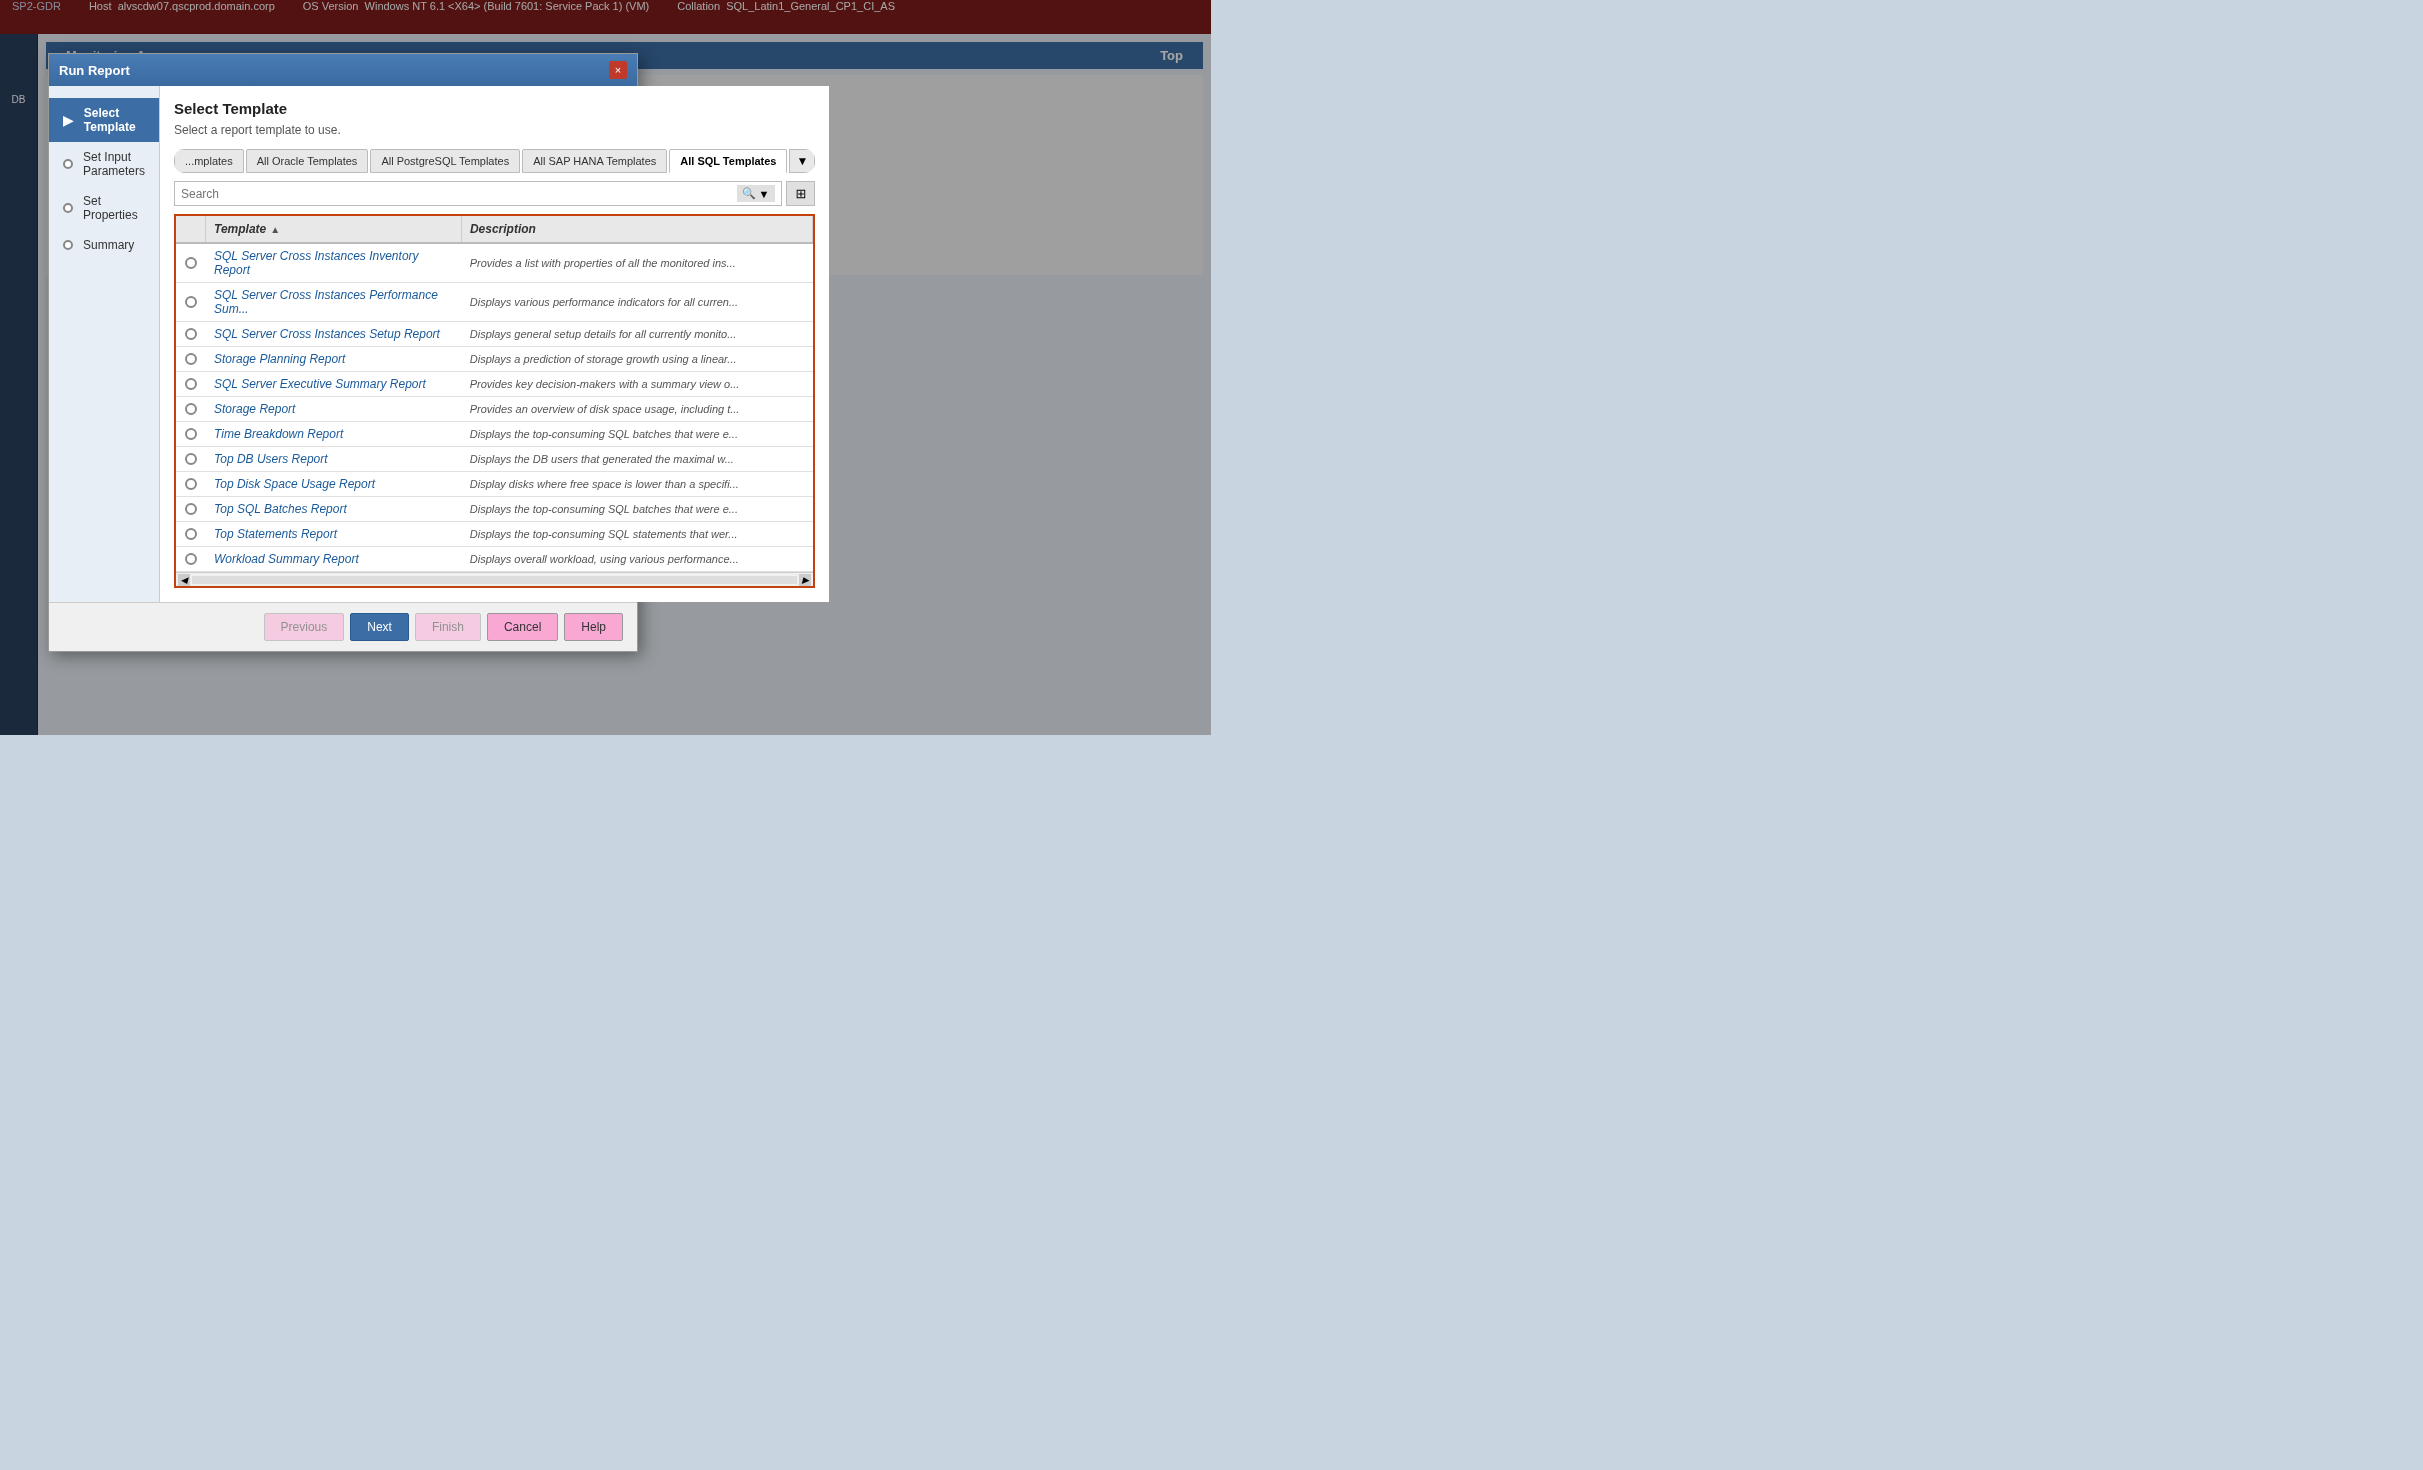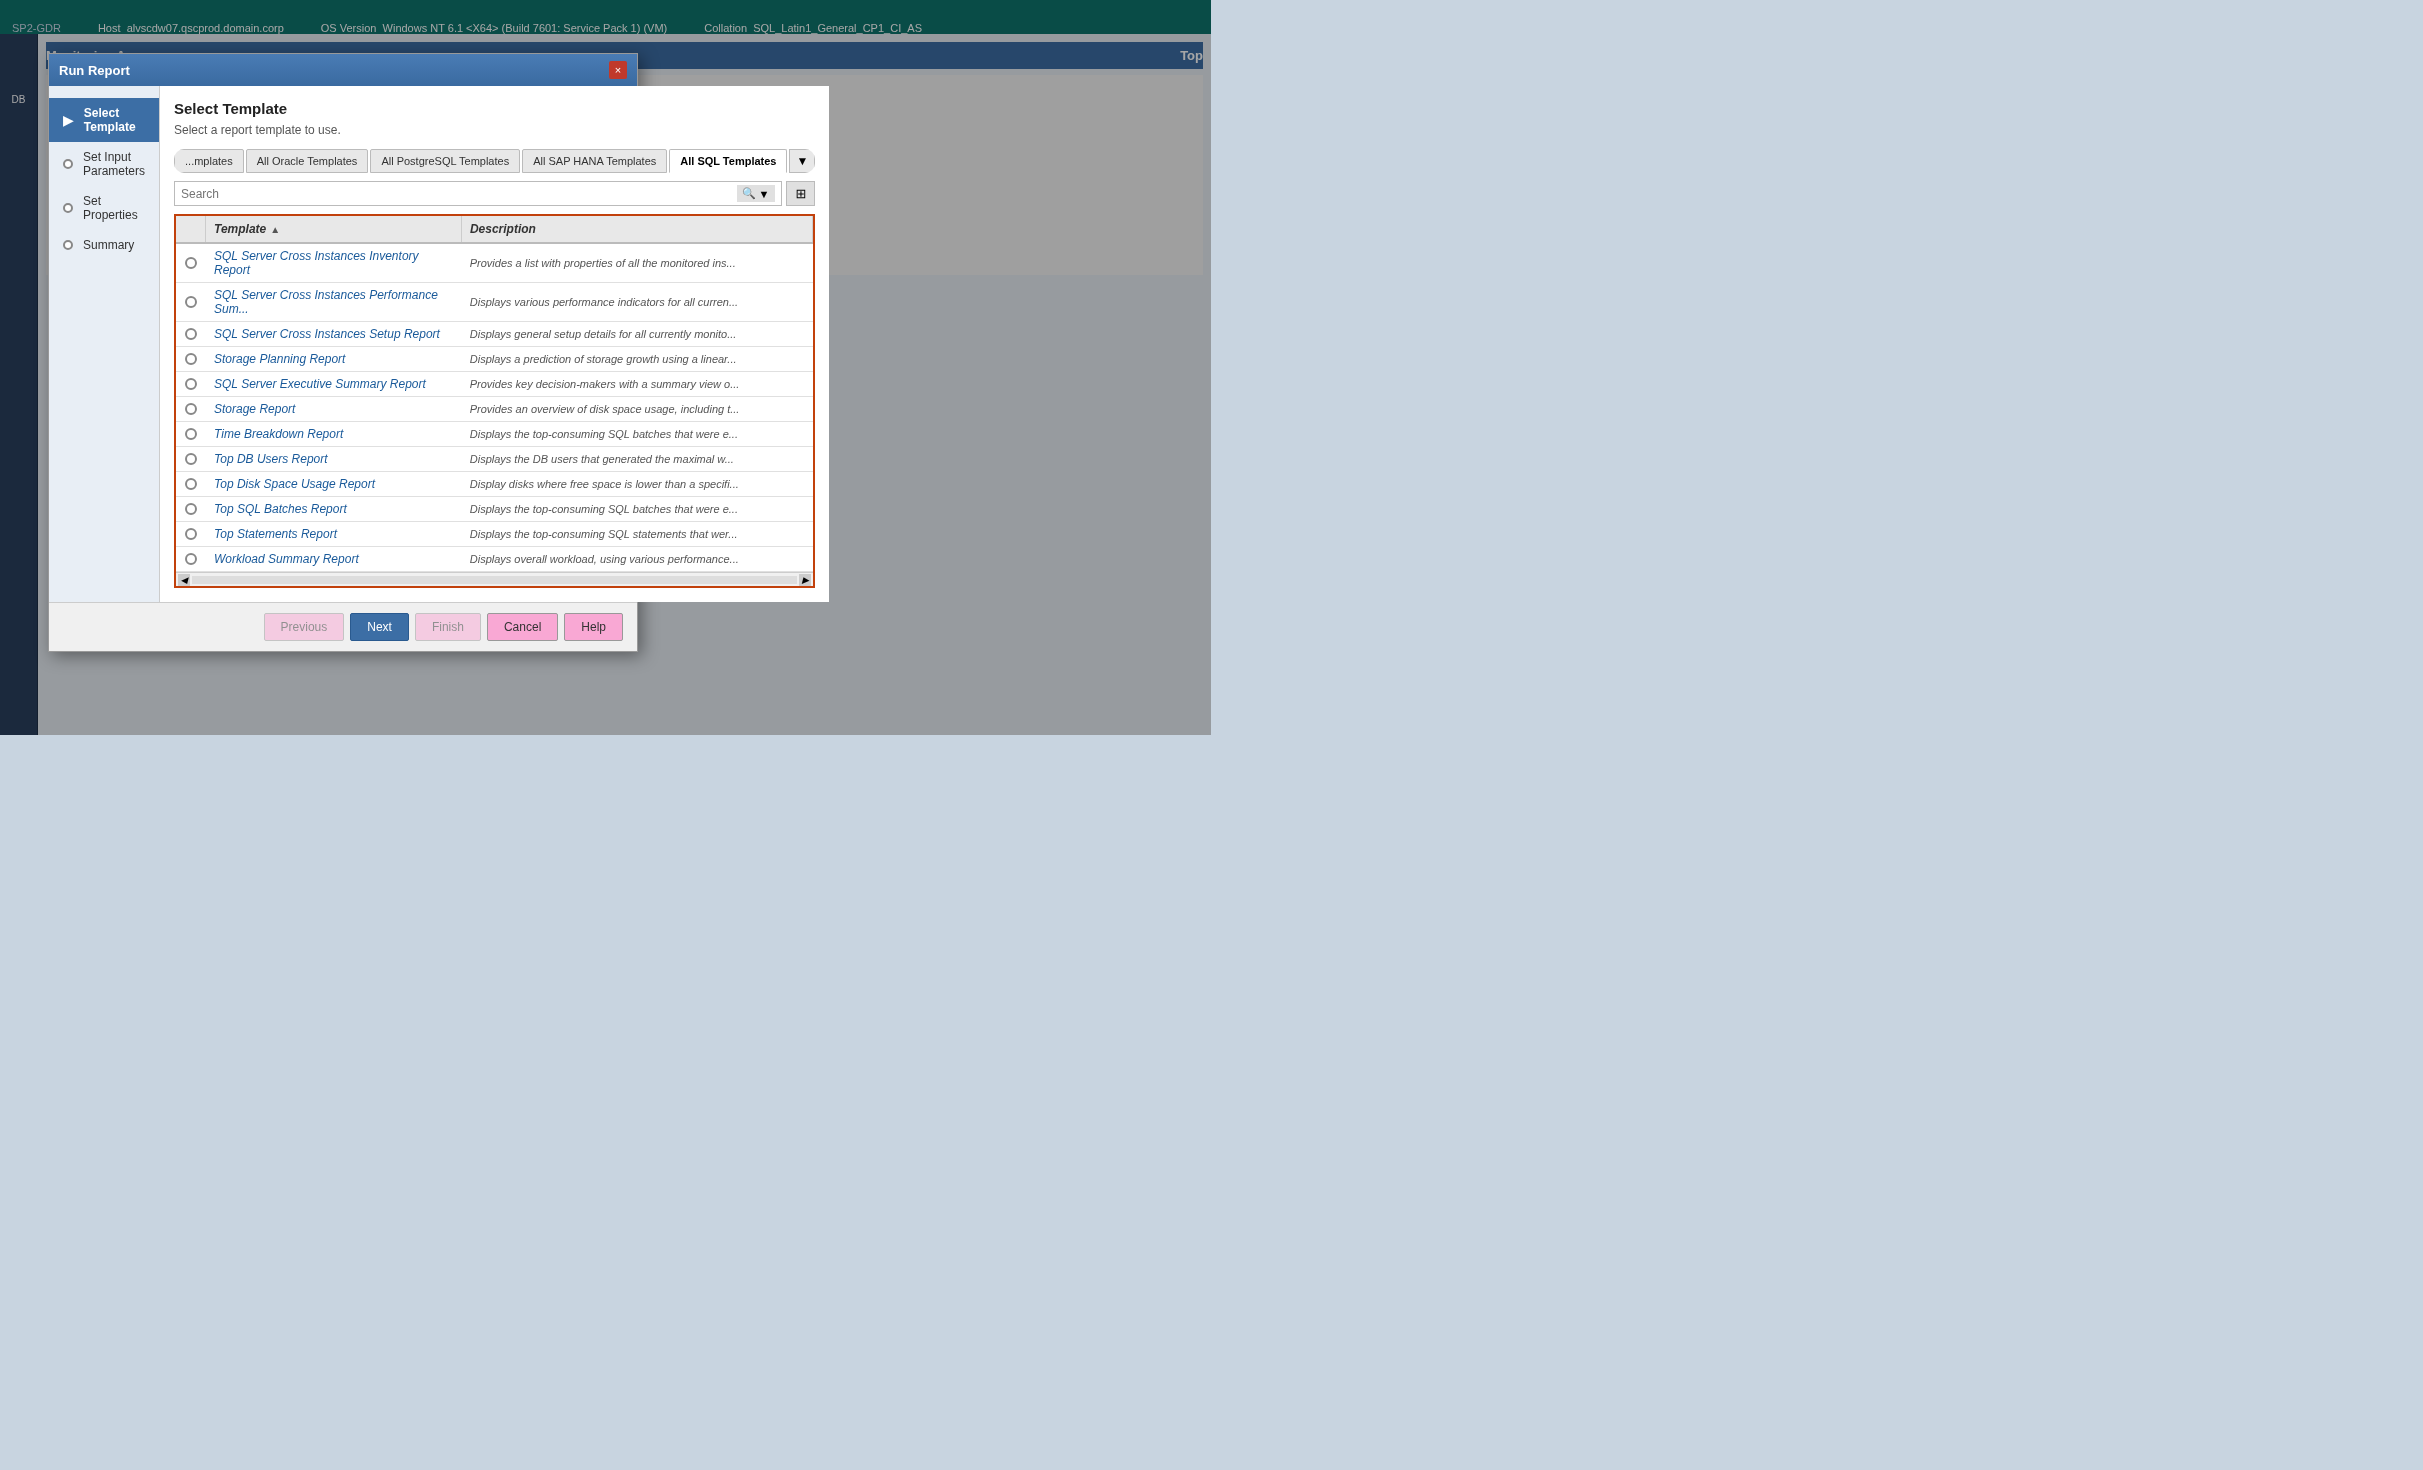--- a/index.html
+++ b/index.html
@@ -14,26 +14,26 @@
     }
 
     
     .app-bg {
       position: absolute;
       top: 0; left: 0; right: 0; bottom: 0;
       background: #dde5ee;
     }
 
     .app-topbar {
-      background: #0f766e;
+      background: #7f1d1d;
       height: 34px;
       display: flex;
-      align-items: flex-end;
+      align-items: flex-start;
       padding: 0 12px;
-      gap: 37px;
+      gap: 28px;
     }
 
     .app-topbar-text {
       color: #cdd8e8;
       font-size: 11px;
     }
 
     .app-topbar-text span {
       color: #ffffff;
       font-weight: 500;
@@ -52,21 +52,21 @@
 
     .app-main {
       flex: 1;
       background: #e8eef5;
       padding: 8px;
       overflow: hidden;
     }
 
     .app-main-header {
       background: #3c6ea5;
-      padding: 6px 0;
+      padding: 6px 20px;
       color: white;
       font-size: 13px;
       font-weight: 600;
       margin-bottom: 6px;
       display: flex;
       justify-content: space-between;
       align-items: center;
     }
 
     .bg-text-area {

